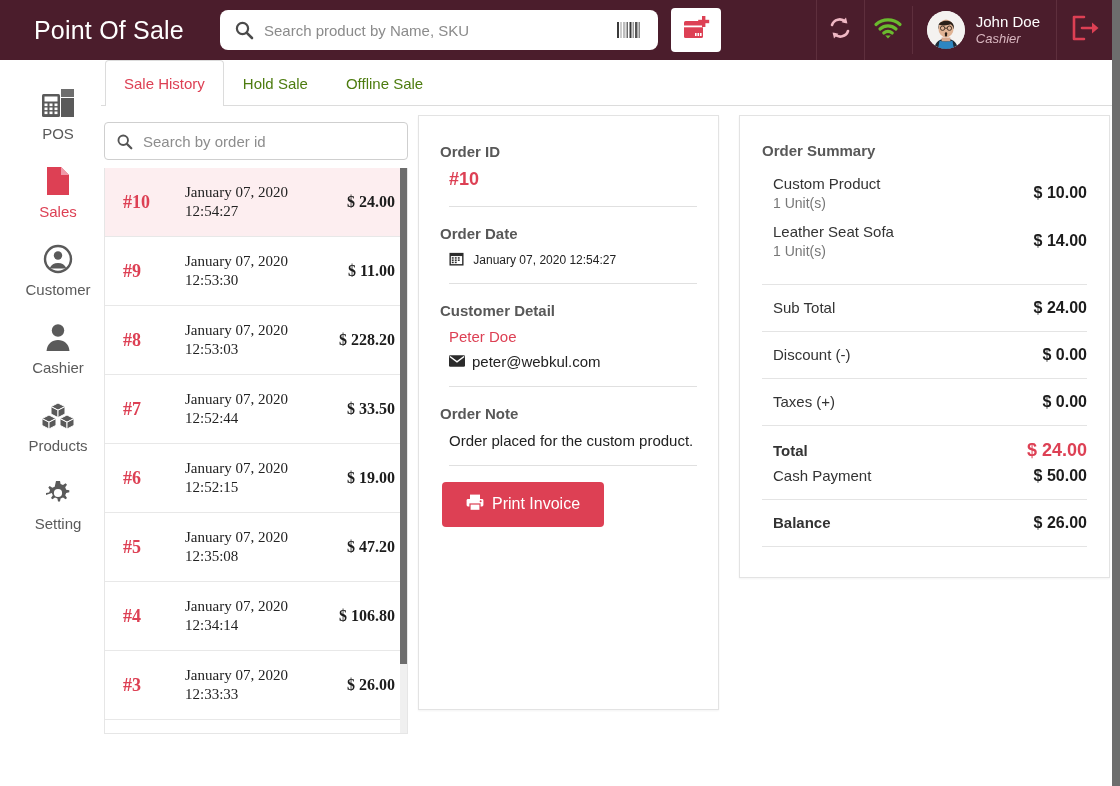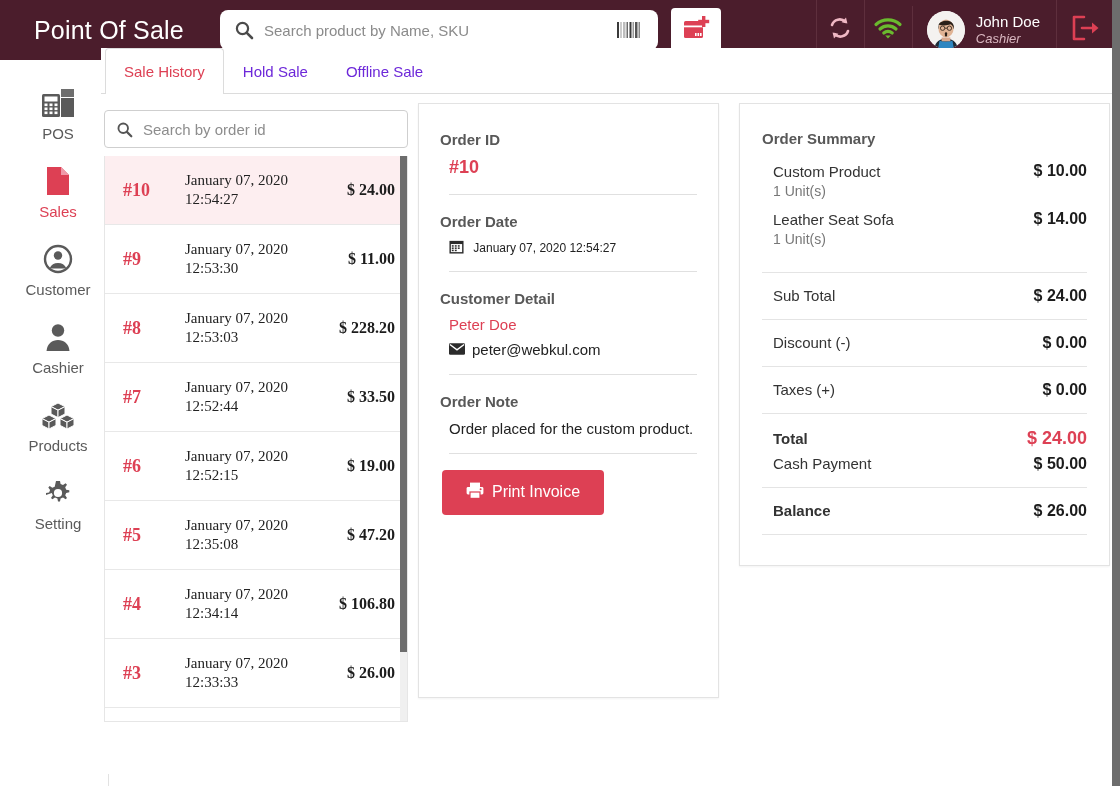--- a/index.html
+++ b/index.html
@@ -88,33 +88,33 @@
     height: 78px; display: flex; flex-direction: column;
     align-items: center; justify-content: center;
     cursor: pointer; color: #5a5a5a;
   }
   .side-item .si-icon { height: 34px; display: flex; align-items: flex-end; }
   .side-item .si-label { font-size: 15px; margin-top: 7px; }
   .side-item.active { color: #dd4054; }
 
   
   .content {
-    position: absolute; top: 48px; left: 101px;
+    position: absolute; top: 60px; left: 101px;
     width: 1011px; height: 726px;
     background: #ffffff;
   }
   .tabs {
     display: flex; height: 46px;
     border-bottom: 1px solid #dcdcdc;
     padding-left: 4px;
   }
   .tab {
     height: 46px; padding: 0 18px;
     display: flex; align-items: center;
-    font-size: 15px; color: #6d28d9;
+    font-size: 15px; color: #4d7c0f;
     border: 1px solid transparent;
     border-bottom: 0;
     cursor: pointer;
     background: transparent;
     margin-bottom: -1px;
   }
   .tab.active {
     color: #dd4054;
     background: #ffffff;
     border-color: #dcdcdc;
@@ -213,21 +213,21 @@
   .summary-card {
     width: 371px; flex: 0 0 371px;
     margin-left: 20px;
     border: 1px solid #e3e3e3;
     background: #fff;
     padding: 26px 22px 14px 22px;
     height: 463px;
     box-shadow: 0 1px 2px rgba(0,0,0,.05);
   }
   .s-title { font-size: 15px; font-weight: bold; color: #585858; margin-bottom: 10px; }
-  .s-item { display: flex; justify-content: space-between; align-items: flex-start; padding: 5px 0 5px 11px; }
+  .s-item { display: flex; justify-content: space-between; align-items: center; padding: 5px 0 5px 11px; }
   .s-item .nm { font-size: 15px; color: #333; line-height: 1.32; }
   .s-item .units { font-size: 14px; color: #777; }
   .s-item .amt { font-size: 16px; font-weight: bold; color: #1c1c1c; white-space: nowrap; }
   .s-div { border-top: 1px solid #e4e4e4; margin: 18px 0 0 0; }
   .s-row {
     display: flex; justify-content: space-between; align-items: center;
     padding: 14px 0 14px 11px;
     border-bottom: 1px solid #e4e4e4;
   }
   .s-row .lb { font-size: 15px; color: #333; }

